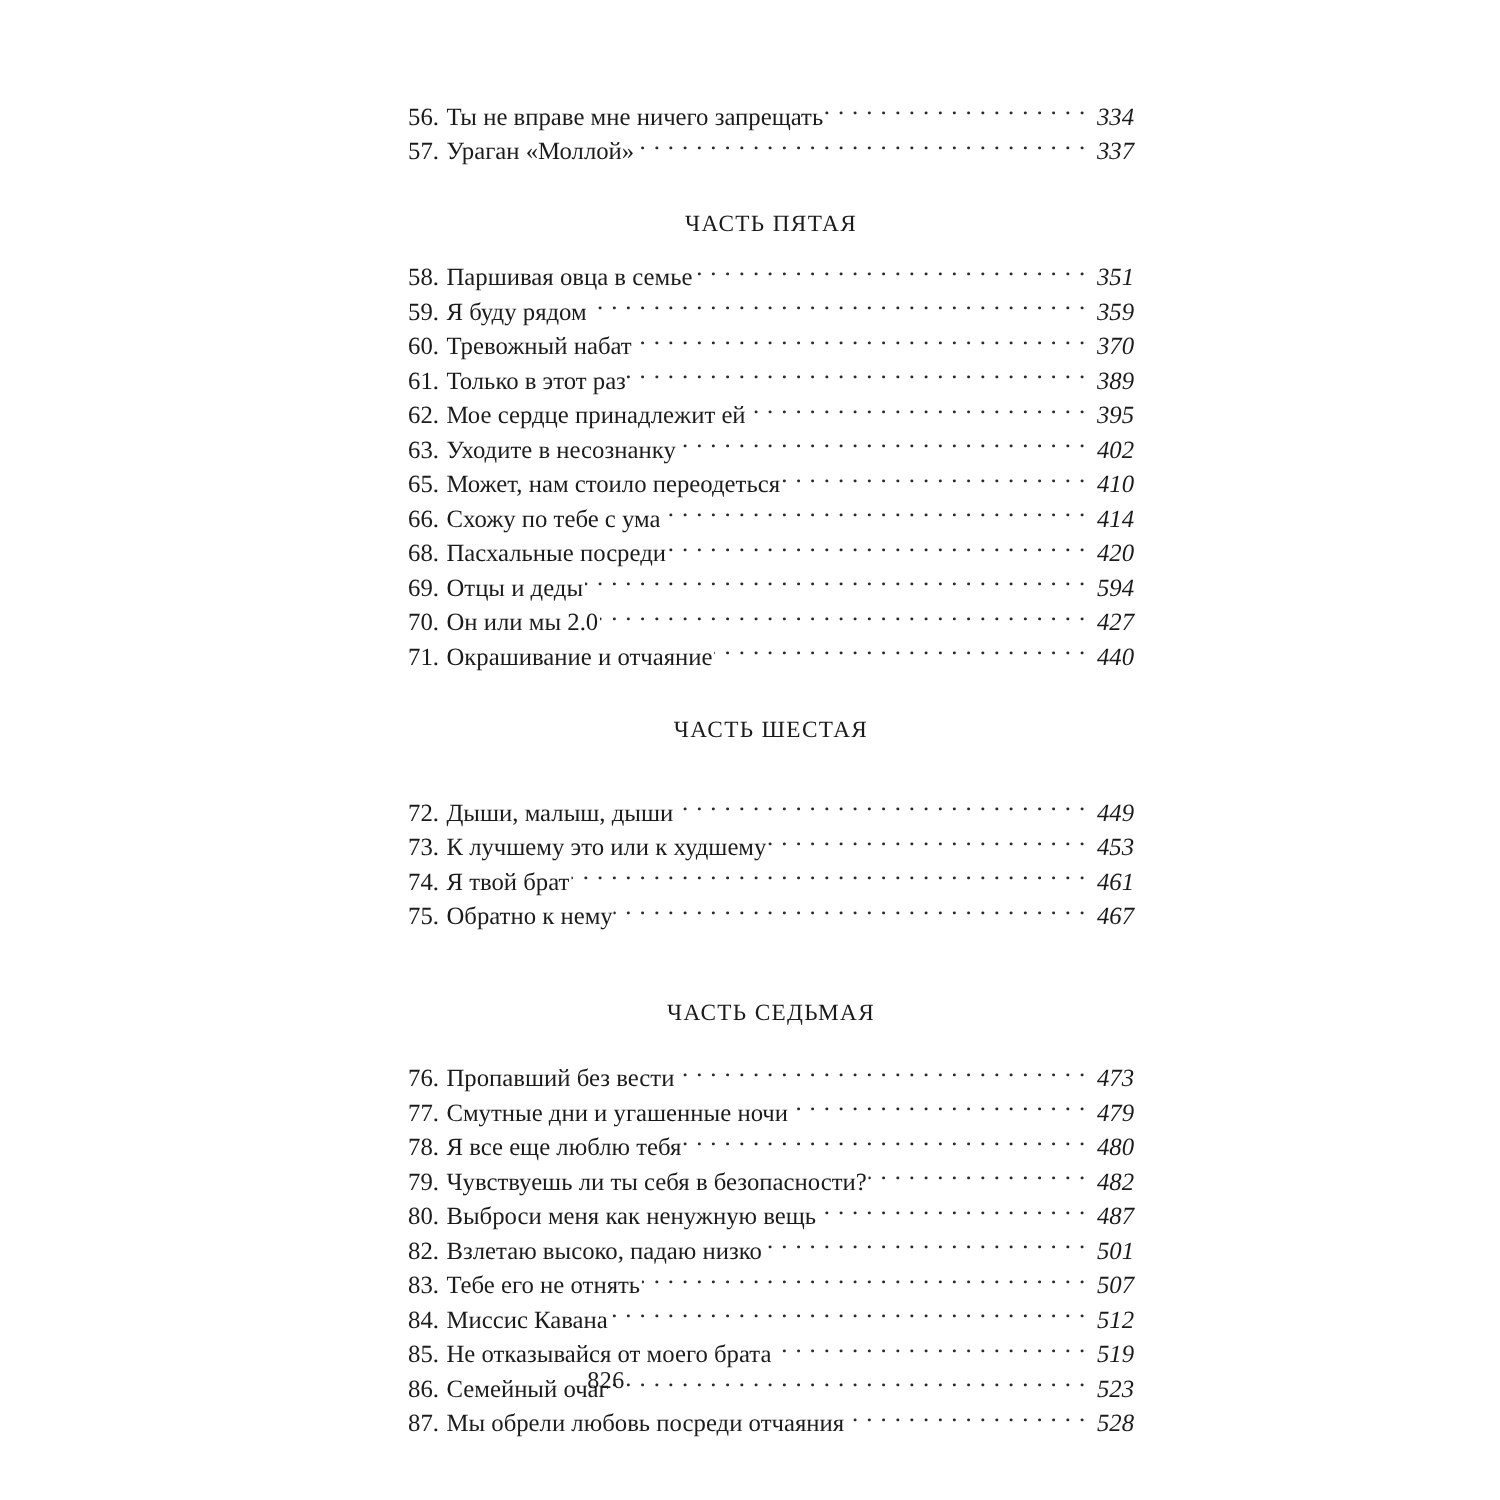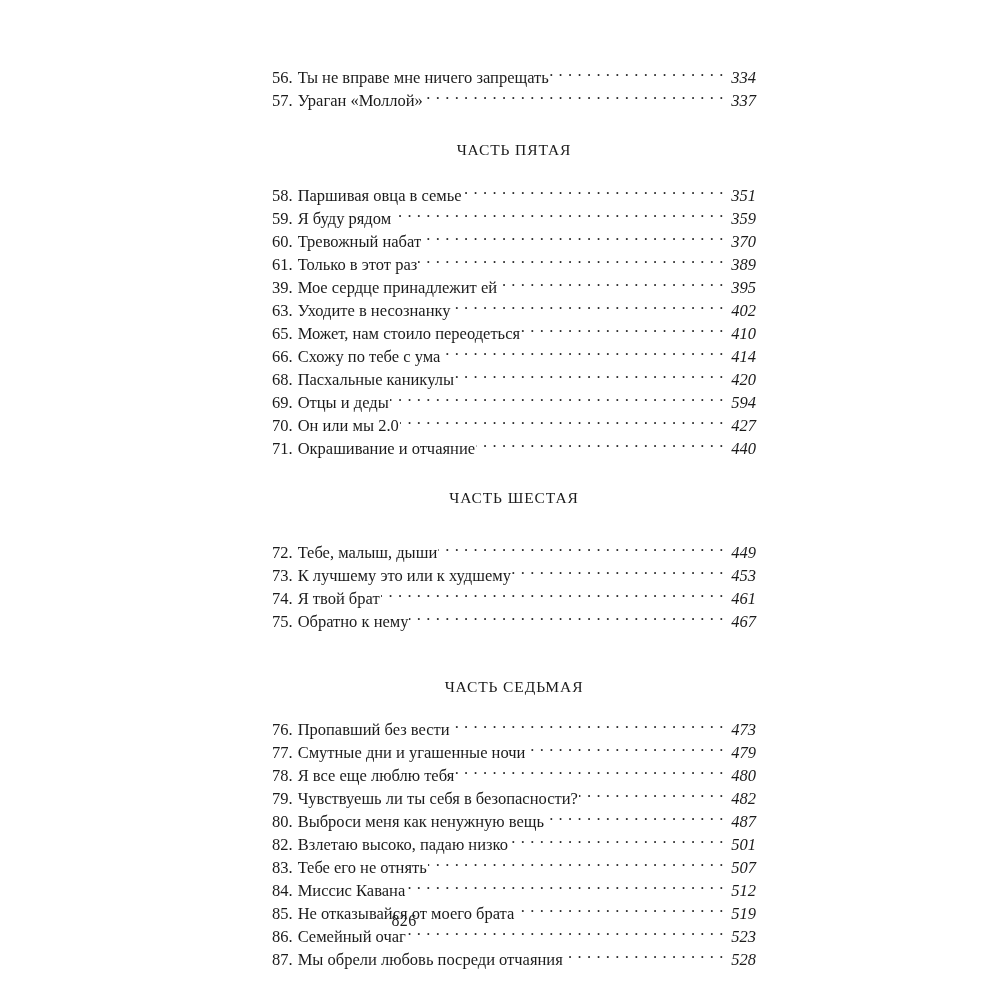--- a/index.html
+++ b/index.html
@@ -32,21 +32,21 @@
   }
 
   
   .part-heading {
     text-align: center;
     font-size: 15.5px;
     letter-spacing: 0.9px;
     color: #1b1b1b;
     line-height: 1;
   }
-  .part-heading.ph-5 { margin-top: 30px; margin-bottom: 27px; }
+  .part-heading.ph-5 { margin-top: 30px; margin-bottom: 16px; }
   .part-heading.ph-6 { margin-top: 29px; margin-bottom: 36px; }
   .part-heading.ph-7 { margin-top: 46px; margin-bottom: 24px; }
 
   
   .entry {
     display: flex;
     align-items: baseline;
     width: 100%;
     font-size: 16.5px;
     line-height: 22.5px;
@@ -137,21 +137,21 @@
           <span class="leader"></span>
           <span class="entry-page">370</span>
         </div>
         <div class="entry">
           <span class="entry-num">61.</span>
           <span class="entry-title">Только в этот раз</span>
           <span class="leader"></span>
           <span class="entry-page">389</span>
         </div>
         <div class="entry">
-          <span class="entry-num">39.</span>
+          <span class="entry-num">62.</span>
           <span class="entry-title">Мое сердце принадлежит ей</span>
           <span class="leader"></span>
           <span class="entry-page">395</span>
         </div>
         <div class="entry">
           <span class="entry-num">63.</span>
           <span class="entry-title">Уходите в несознанку</span>
           <span class="leader"></span>
           <span class="entry-page">402</span>
         </div>
@@ -162,21 +162,21 @@
           <span class="entry-page">410</span>
         </div>
         <div class="entry">
           <span class="entry-num">66.</span>
           <span class="entry-title">Схожу по тебе с ума</span>
           <span class="leader"></span>
           <span class="entry-page">414</span>
         </div>
         <div class="entry">
           <span class="entry-num">68.</span>
-          <span class="entry-title">Пасхальные каникулы</span>
+          <span class="entry-title">Пасхальные посреди</span>
           <span class="leader"></span>
           <span class="entry-page">420</span>
         </div>
         <div class="entry">
           <span class="entry-num">69.</span>
           <span class="entry-title">Отцы и деды</span>
           <span class="leader"></span>
           <span class="entry-page">594</span>
         </div>
         <div class="entry">
@@ -189,21 +189,21 @@
           <span class="entry-num">71.</span>
           <span class="entry-title">Окрашивание и отчаяние</span>
           <span class="leader"></span>
           <span class="entry-page">440</span>
         </div>
       </div>
       <div class="part-heading ph-6">ЧАСТЬ ШЕСТАЯ</div>
       <div class="entry-list">
         <div class="entry">
           <span class="entry-num">72.</span>
-          <span class="entry-title">Тебе, малыш, дыши</span>
+          <span class="entry-title">Дыши, малыш, дыши</span>
           <span class="leader"></span>
           <span class="entry-page">449</span>
         </div>
         <div class="entry">
           <span class="entry-num">73.</span>
           <span class="entry-title">К лучшему это или к худшему</span>
           <span class="leader"></span>
           <span class="entry-page">453</span>
         </div>
         <div class="entry">

